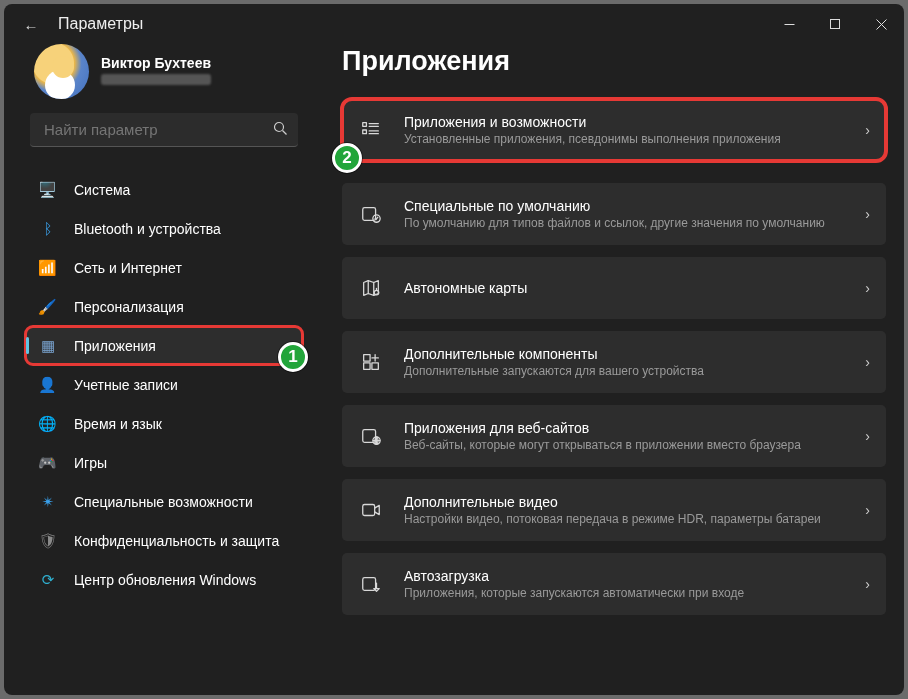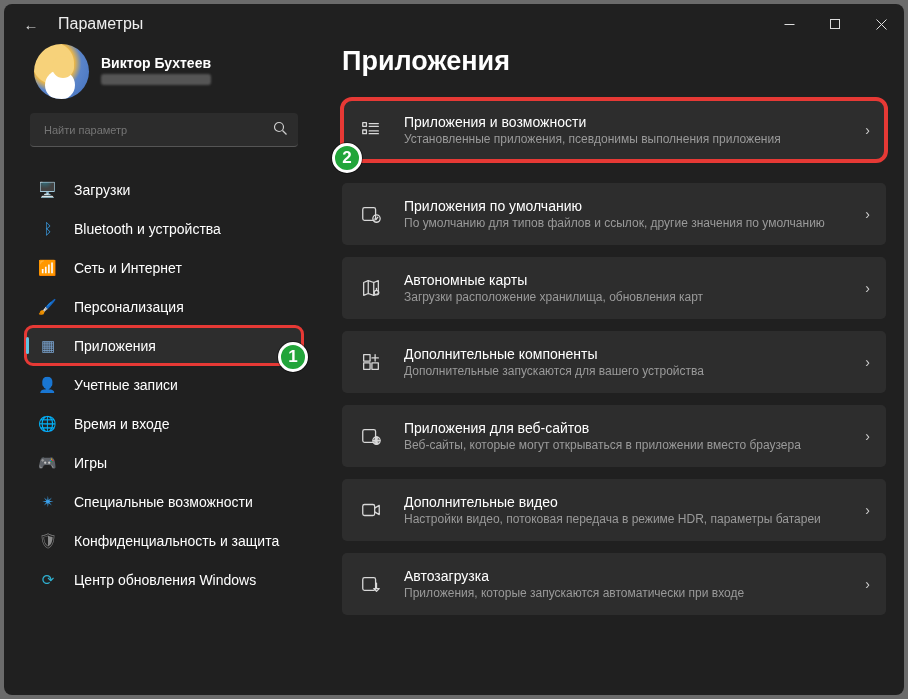--- a/index.html
+++ b/index.html
@@ -63,21 +63,21 @@
     background: #2c2c2c;
     border-radius: 4px;
     height: 34px;
     display: flex; align-items: center;
     padding: 0 10px 0 14px;
     margin: 0 4px 24px 4px;
     border-bottom: 1px solid #555;
   }
   .search input {
     background: transparent; border: none; outline: none;
-    color: #ccc; font-size: 11px; flex: 1;
+    color: #ccc; font-size: 15px; flex: 1;
   }
   .search-ico { color:#ccc; font-size:15px; }
   .nav { display: flex; flex-direction: column; gap: 2px; }
   .nav-item {
     height: 37px;
     display: flex; align-items: center;
     padding: 0 10px 0 12px;
     border-radius: 4px;
     cursor: pointer;
     font-size: 14px;
@@ -188,21 +188,21 @@
               <circle cx="6" cy="6" r="4.5" fill="none" stroke="#ccc" stroke-width="1.2"></circle>
               <line x1="9.5" y1="9.5" x2="13.5" y2="13.5" stroke="#ccc" stroke-width="1.2"></line>
             </svg>
         </span>
       </div>
 
       <div class="nav" id="nav">
           <div class="sidebar-row">
             <div class="nav-item">
               <span class="nav-ico" style="color: rgb(58, 160, 234);">🖥️</span>
-              <span>Загрузки</span>
+              <span>Система</span>
             </div>
           </div>
           <div class="sidebar-row">
             <div class="nav-item">
               <span class="nav-ico" style="color: rgb(58, 160, 234);">ᛒ</span>
               <span>Bluetooth и устройства</span>
             </div>
           </div>
           <div class="sidebar-row">
             <div class="nav-item">
@@ -225,21 +225,21 @@
           </div>
           <div class="sidebar-row">
             <div class="nav-item">
               <span class="nav-ico" style="color: rgb(52, 178, 106);">👤</span>
               <span>Учетные записи</span>
             </div>
           </div>
           <div class="sidebar-row">
             <div class="nav-item">
               <span class="nav-ico" style="color: rgb(58, 142, 208);">🌐</span>
-              <span>Время и входе</span>
+              <span>Время и язык</span>
             </div>
           </div>
           <div class="sidebar-row">
             <div class="nav-item">
               <span class="nav-ico" style="color: rgb(122, 122, 122);">🎮</span>
               <span>Игры</span>
             </div>
           </div>
           <div class="sidebar-row">
             <div class="nav-item">
@@ -288,40 +288,39 @@
           <div class="card-wrap">
             <div class="card">
               <div class="card-ico">
                 <svg width="22" height="22" viewBox="0 0 24 24">
                   <rect x="3" y="5" width="14" height="14" rx="2" stroke="#d8d8d8" fill="none" stroke-width="1.4" stroke-linecap="round" stroke-linejoin="round"></rect>
                   <circle cx="18" cy="17" r="4" stroke="#d8d8d8" fill="none" stroke-width="1.4" stroke-linecap="round" stroke-linejoin="round"></circle>
                   <path d="M16.5 17l1 1 2-2.5" stroke="#d8d8d8" fill="none" stroke-width="1.4" stroke-linecap="round" stroke-linejoin="round"></path>
                 </svg>
               </div>
               <div class="card-txt">
-                <div class="card-title">Приложения по умолчанию</div>
+                <div class="card-title">Специальные по умолчанию</div>
                 <div class="card-sub">По умолчанию для типов файлов и ссылок, другие значения по умолчанию</div>
               </div>
               <div class="chev">›</div>
             </div>
           </div>
           <div class="card-wrap">
             <div class="card">
               <div class="card-ico">
                 <svg width="22" height="22" viewBox="0 0 24 24">
                   <path d="M4 6l5-2 6 2 5-2v14l-5 2-6-2-5 2z" stroke="#d8d8d8" fill="none" stroke-width="1.4" stroke-linecap="round" stroke-linejoin="round"></path>
                   <line x1="9" y1="4" x2="9" y2="18" stroke="#d8d8d8" fill="none" stroke-width="1.4" stroke-linecap="round" stroke-linejoin="round"></line>
                   <line x1="15" y1="6" x2="15" y2="20" stroke="#d8d8d8" fill="none" stroke-width="1.4" stroke-linecap="round" stroke-linejoin="round"></line>
                   <circle cx="18" cy="17" r="2.5" stroke="#d8d8d8" fill="none" stroke-width="1.4" stroke-linecap="round" stroke-linejoin="round"></circle>
                   <line x1="18" y1="14.5" x2="18" y2="12.5" stroke="#d8d8d8" fill="none" stroke-width="1.4" stroke-linecap="round" stroke-linejoin="round"></line>
                 </svg>
               </div>
               <div class="card-txt">
                 <div class="card-title">Автономные карты</div>
-                <div class="card-sub">Загрузки расположение хранилища, обновления карт</div>
               </div>
               <div class="chev">›</div>
             </div>
           </div>
           <div class="card-wrap">
             <div class="card">
               <div class="card-ico">
                 <svg width="22" height="22" viewBox="0 0 24 24">
                   <rect x="4" y="4" width="7" height="7" stroke="#d8d8d8" fill="none" stroke-width="1.4" stroke-linecap="round" stroke-linejoin="round"></rect>
                   <rect x="4" y="13" width="7" height="7" stroke="#d8d8d8" fill="none" stroke-width="1.4" stroke-linecap="round" stroke-linejoin="round"></rect>

